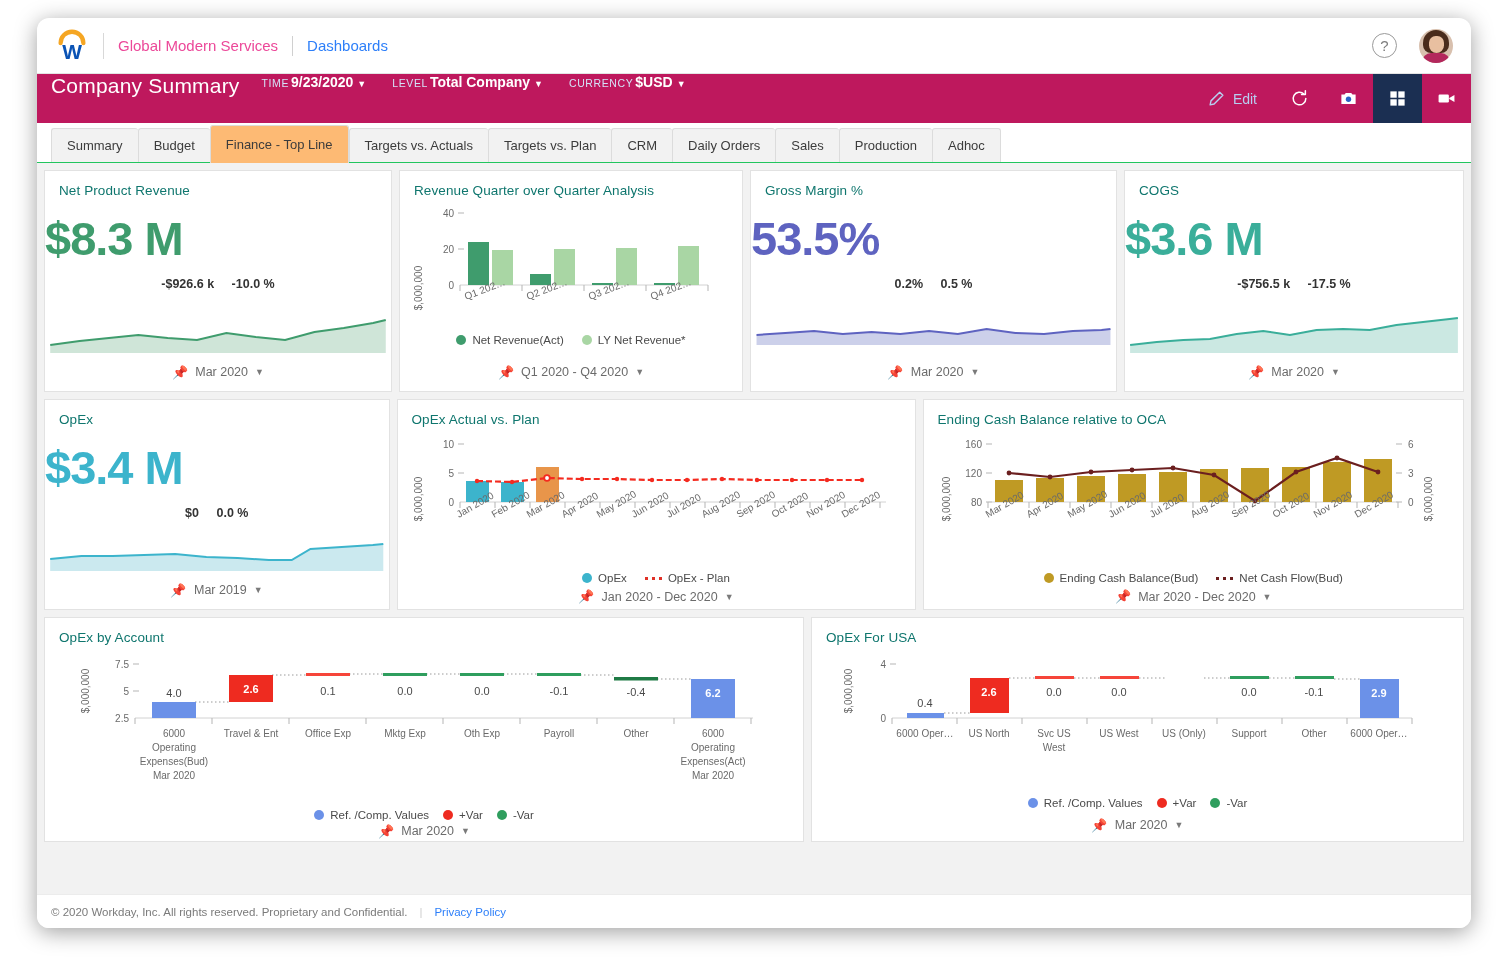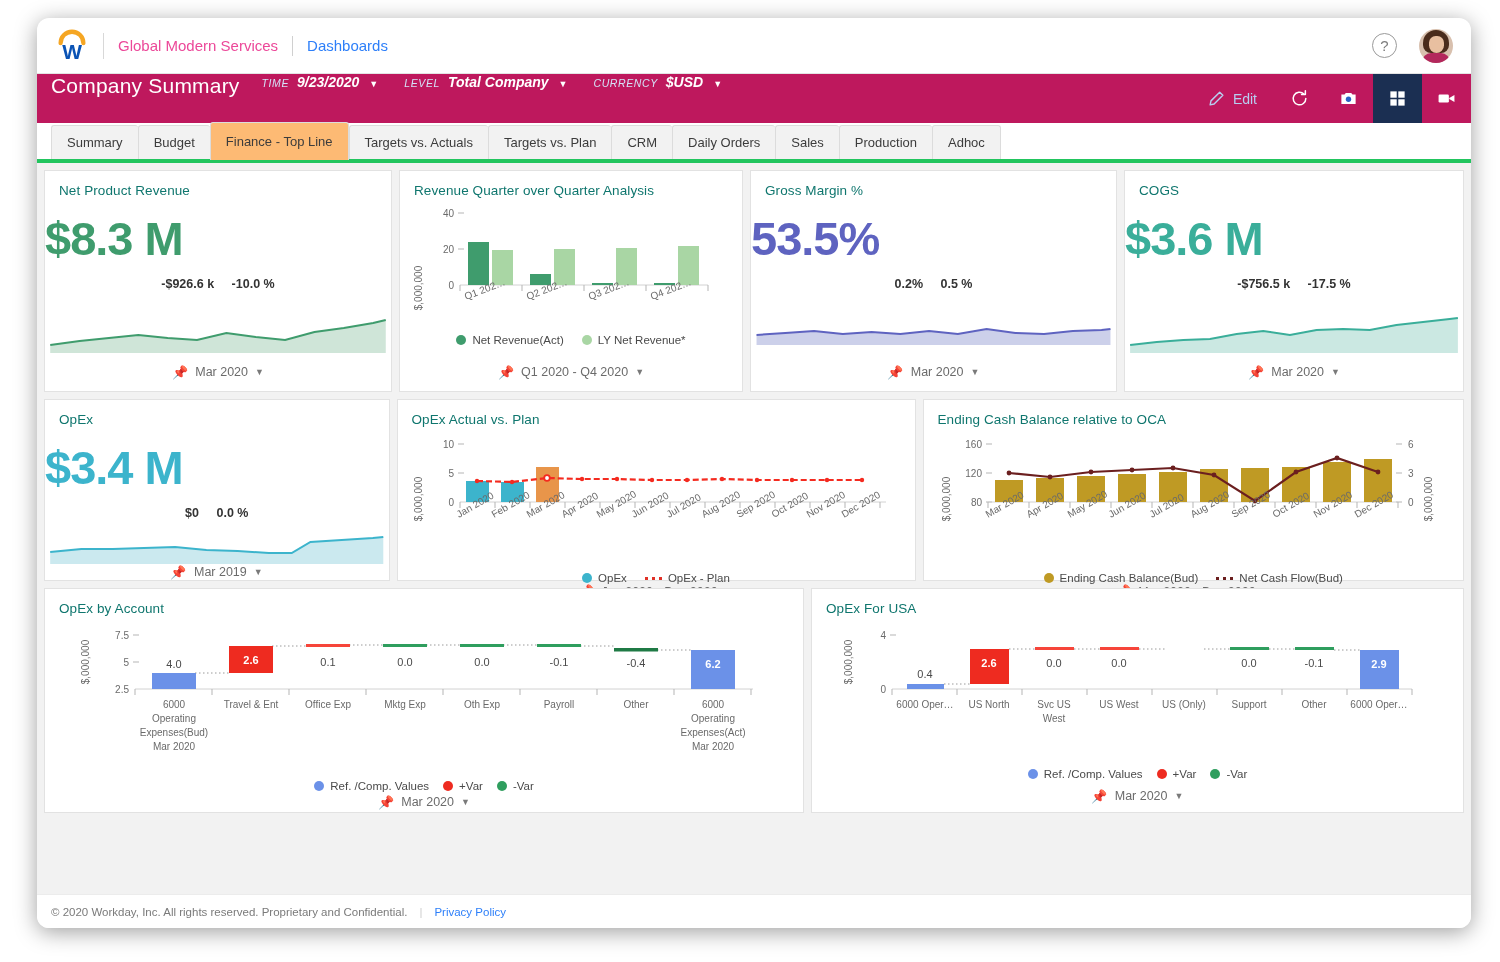--- a/index.html
+++ b/index.html
@@ -60,38 +60,38 @@
     background: #b3275c; border-radius: 9px 9px 0 0; }
 
   
   .bluebar {
     height: 49px; background: #be185d;
     display: flex; align-items: flex-start;
     padding-left: 14px;
     color: #fff; flex: 0 0 auto;
   }
   .bb-title { font-size: 21px; font-weight: 400; margin-right: 22px; letter-spacing: .2px; }
-  .bb-chip { display: flex; align-items: baseline; gap: 8px; margin-right: 26px; font-size: 13.5px; font-style: italic; }
+  .bb-chip { display: flex; align-items: baseline; gap: 2px; margin-right: 26px; font-size: 13.5px; }
   .bb-chip .lbl { font-size: 10.5px; letter-spacing: .6px; color: #d5e2f8; text-transform: uppercase; }
   .bb-chip .val { font-weight: bold; font-size: 14px; }
   .caret { font-size: 9px; margin-left: 2px; }
   .bb-right { margin-left: auto; display: flex; align-items: stretch; height: 100%; }
   .bb-btn {
     display: flex; align-items: center; justify-content: center;
     min-width: 49px; padding: 0 12px; color: #ffffff;
   }
   .bb-btn.edit { color: #b8cdf0; gap: 7px; font-size: 14px; padding-right: 18px; }
   .bb-btn.active { background: #1b2f52; }
   .icn { width: 19px; height: 19px; display: block; }
 
   
   .tabstrip {
     height: 40px; background: #ffffff;
     display: flex; align-items: flex-end;
-    padding: 0 14px; border-bottom: 4px solid #22c55e;
+    padding: 0 14px; border-bottom: 1px solid #22c55e;
     flex: 0 0 auto;
   }
   .tab {
     height: 34px; padding: 0 15px;
     display: flex; align-items: center;
     font-size: 13px; color: #3c3c3c;
     background: #f2f2f2;
     border: 1px solid #dcdcdc; border-bottom: none;
     border-right: none;
     border-radius: 3px 3px 0 0;
@@ -369,21 +369,21 @@
           </svg>
         </div>
         <div class="card-foot">
           <span class="pin">📌</span>
           <span>Mar 2020</span>
           <span class="foot-caret">▼</span>
         </div>
       </div>
     </div>
 
-    <div class="row" style="height:182px">
+    <div class="row" style="height:211px">
 
       <div class="card kpi" style="width:340px">
         <div class="card-title">OpEx</div>
         <div class="kpi-value" style="color:#3cb4cc">$3.4 M</div>
         <div class="kpi-sub">
           <span>$0</span>
           <span>0.0 %</span>
         </div>
         <div class="kpi-spark">
           <svg width="100%" height="44" viewBox="0 0 330 44" preserveAspectRatio="none">

